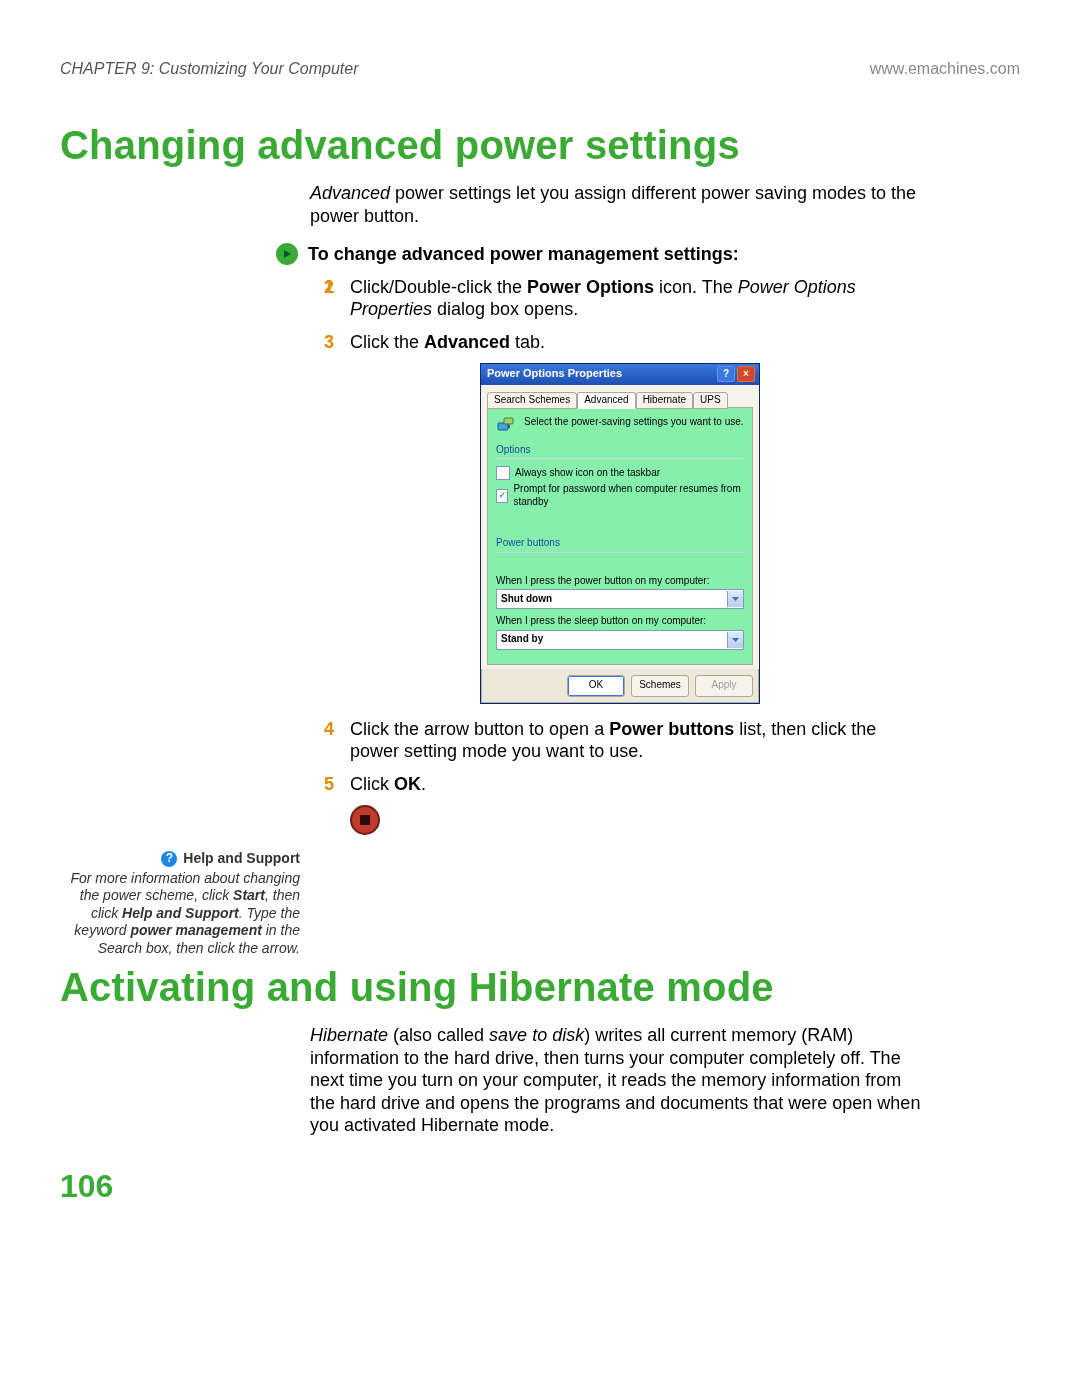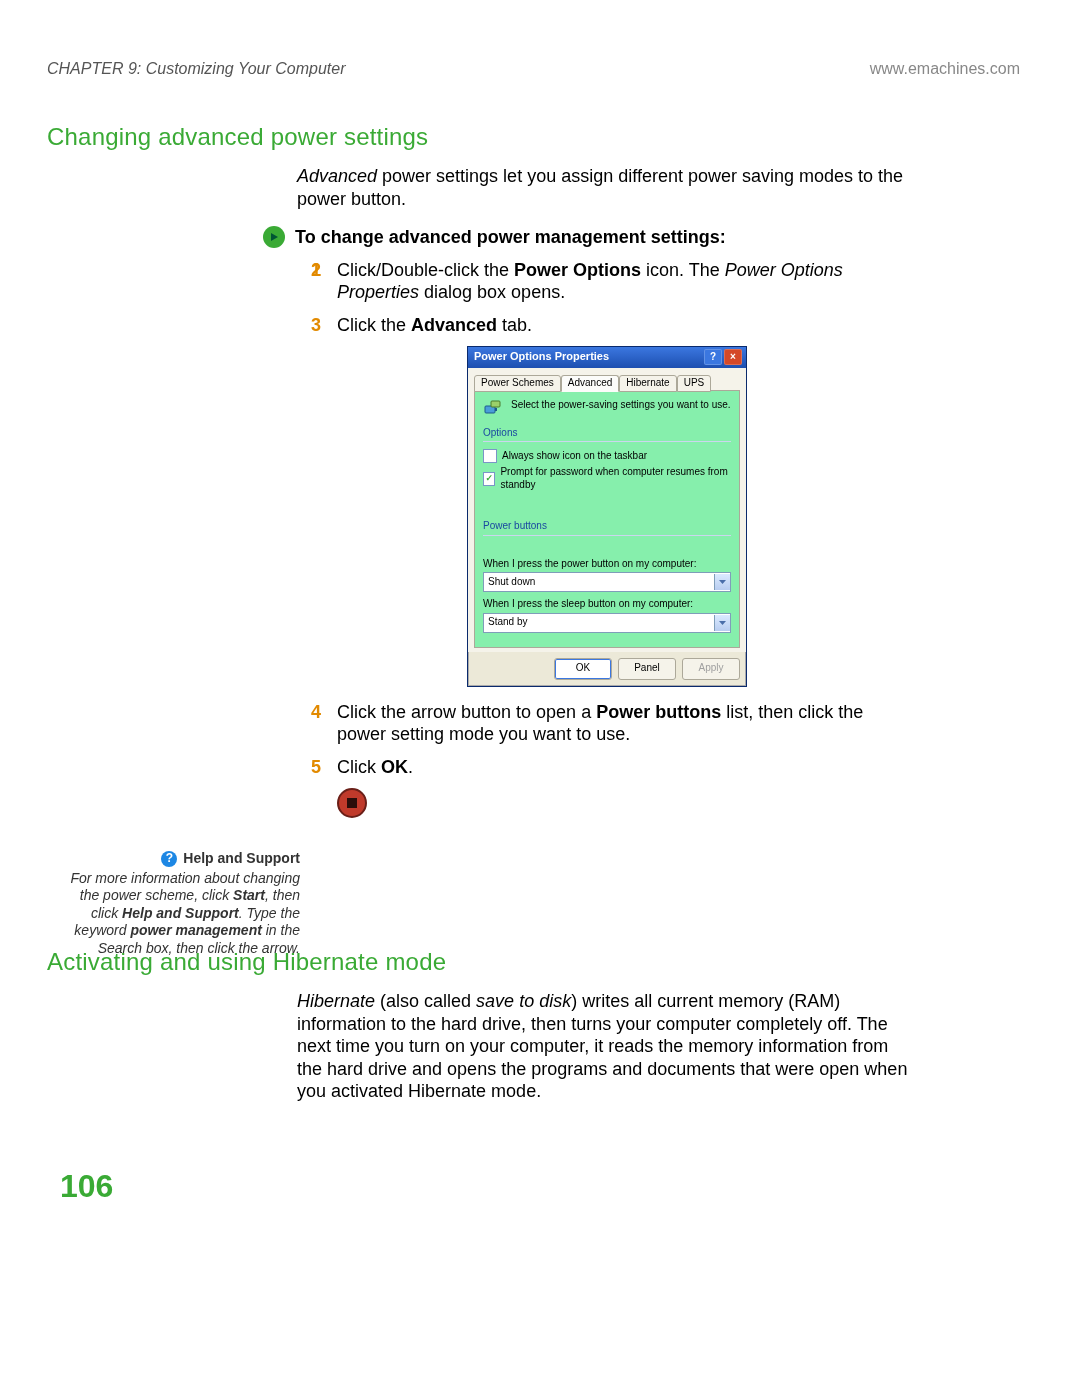--- a/index.html
+++ b/index.html
@@ -8,40 +8,40 @@
     font-family: "Myriad Pro", "Segoe UI", Arial, sans-serif;
     background: #fff;
     color: #000;
     width: 1080px;
   }
   .page {
     position: relative;
     width: 1080px;
     height: 1255px;
     box-sizing: border-box;
-    padding: 60px 60px 40px 47px;
+    padding: 60px 60px 40px 60px;
   }
   .header-row {
     display: flex;
     justify-content: space-between;
     font-size: 16px;
     font-style: italic;
     color: #555;
     margin-bottom: 45px;
   }
   .header-row .right {
     font-style: normal;
     color: #888;
   }
   h1.section-title {
     color: #3aaa35;
     font-family: "Arial Narrow", "Myriad Pro Condensed", sans-serif;
     font-stretch: condensed;
-    font-weight: 400;
-    font-size: 24px;
+    font-weight: 700;
+    font-size: 40px;
     margin: 0 0 14px 0;
     letter-spacing: 0.2px;
   }
   .body-col {
     margin-left: 250px;
     width: 620px;
     font-size: 18px;
     line-height: 1.25;
   }
   .intro { margin: 0 0 16px 0; }
@@ -128,21 +128,21 @@
   .grpbox{border-top:1px solid #cbd6ee;padding-top:4px;margin-top:-1px;}
   .chkrow{display:flex;align-items:center;gap:5px;font-size:10px;margin:3px 0;}
   .chk{
     width:12px;height:12px;border:1px solid #7a95c7;background:#fff;display:flex;
     align-items:center;justify-content:center;font-size:9px;color:#3aaa35;font-weight:700;
     line-height:1;
   }
   .lbl{font-size:10px;}
   .sel{
     border:1px solid #7f9db9;background:#fff;height:18px;display:flex;align-items:center;
-    justify-content:space-between;padding:0 0 0 4px;font-size:10px;margin:2px 0 6px 0;
+    justify-content:space-between;padding:0 0 0 4px;font-size:10px;margin:2px 0 6px 0;font-weight:bold;
   }
   .sel .arrow{width:15px;height:16px;background:linear-gradient(#dbeaff,#b8cdf0);
     border-left:1px solid #7f9db9;display:flex;align-items:center;justify-content:center;}
   .btnrow{display:flex;justify-content:flex-end;gap:6px;padding:6px 6px 6px 0;}
   .pushbtn{
     min-width:56px;height:20px;border:1px solid #aca899;background:#f5f3ea;
     font-size:10px;display:flex;align-items:center;justify-content:center;border-radius:3px;
   }
   .pushbtn.default{box-shadow:0 0 0 1px #3b77e0 inset;background:#fff;}
   .pushbtn.disabled{color:#a0a0a0;}
@@ -207,21 +207,21 @@
       <div class="dlg">
         <div class="dlg-title">
           <span>Power Options Properties</span>
           <span class="btns">
             <span class="wbtn help">?</span>
             <span class="wbtn close">×</span>
           </span>
         </div>
         <div class="dlg-body">
           <div class="tabs">
-            <span class="tab">Power Schemes</span>
+            <span class="tab">Search Schemes</span>
             <span class="tab active">Advanced</span>
             <span class="tab">Hibernate</span>
             <span class="tab">UPS</span>
           </div>
           <div class="tabpanel">
             <div class="tprow">
               <span class="battery-icon">
                 <svg width="20" height="20" viewBox="0 0 20 20">
                   <rect x="2" y="7" width="10" height="7" rx="1" fill="#4a9ed9" stroke="#1c5a8c"></rect>
                   <rect x="12" y="9" width="2" height="3" fill="#1c5a8c"></rect>
@@ -263,21 +263,21 @@
                   <svg width="7" height="4">
                       <polygon points="0,0 7,0 3.5,4" fill="#4a6ea9"></polygon>
                     </svg>
                 </span>
               </div>
             </div>
           </div>
         </div>
         <div class="btnrow">
           <span class="pushbtn default">OK</span>
-          <span class="pushbtn">Panel</span>
+          <span class="pushbtn">Schemes</span>
           <span class="pushbtn disabled">Apply</span>
         </div>
       </div>
     </div>
 
     <ol class="steps" style="margin-top:4px">
       <li><span class="num">4</span><span class="step-text">Click the arrow button to open a <b>Power buttons</b> list, then click the power setting mode you want to use.</span></li>
       <li><span class="num">5</span><span class="step-text">Click <b>OK</b>.</span></li>
     </ol>
     <div class="stopicon">

